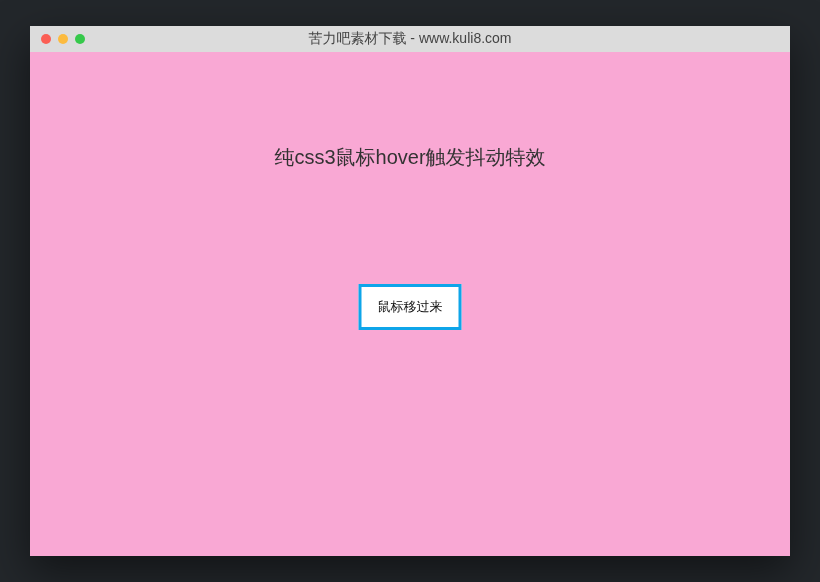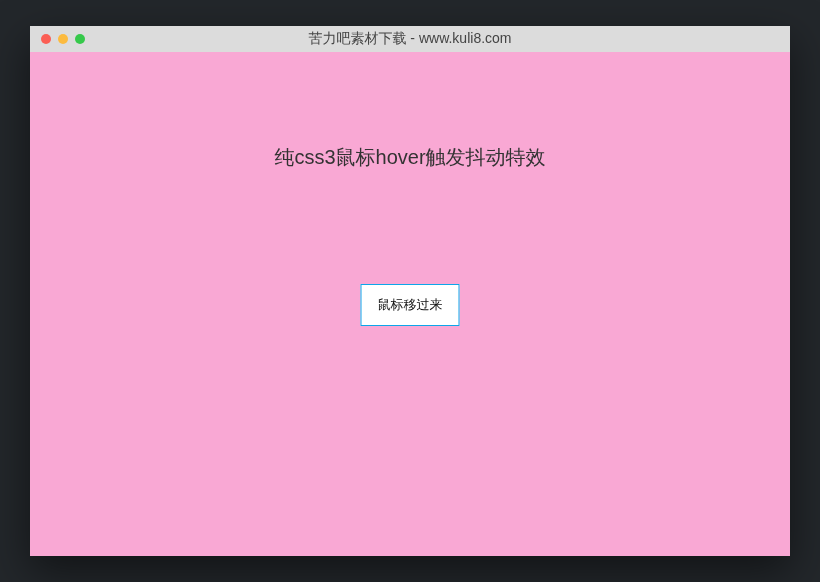--- a/index.html
+++ b/index.html
@@ -68,21 +68,21 @@
       font-size: 20px;
       color: #333;
       font-weight: 400;
       margin-top: 92px;
     }
     .hover-button {
       position: absolute;
       left: 50%;
       top: 232px;
       transform: translateX(-50%);
-      border: 1px solid #0ea5e9;
+      border: 3px solid #0ea5e9;
       background: #ffffff;
       padding: 11px 16px;
       font-size: 13px;
       color: #111;
       font-family: "Microsoft YaHei", sans-serif;
       cursor: pointer;
     }
     @keyframes shake {
       0%,100% { transform: translateX(-50%) translateY(0); }
       25% { transform: translateX(-50%) translateY(-3px) translateX(2px); }

